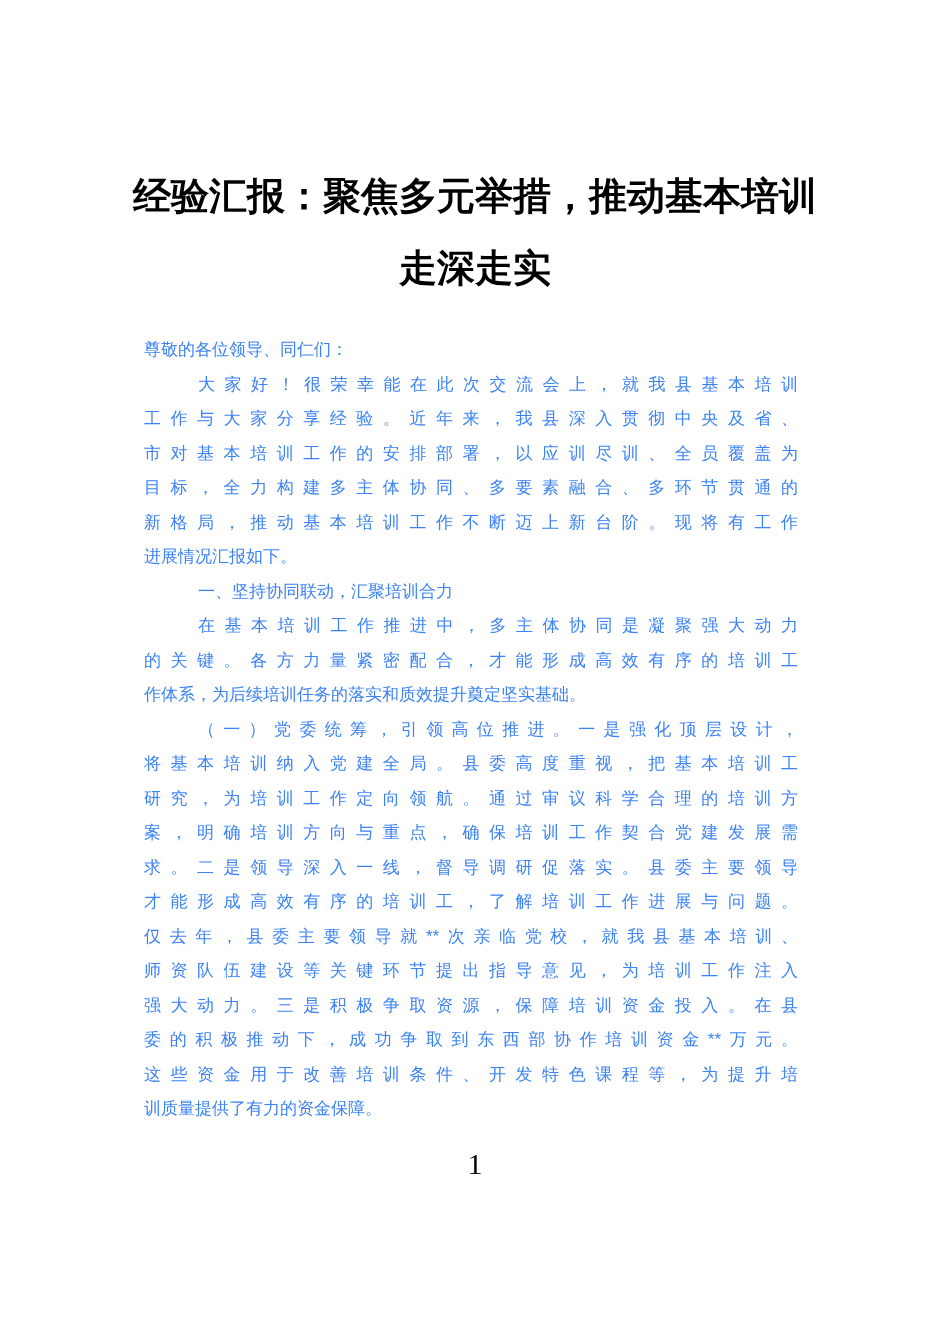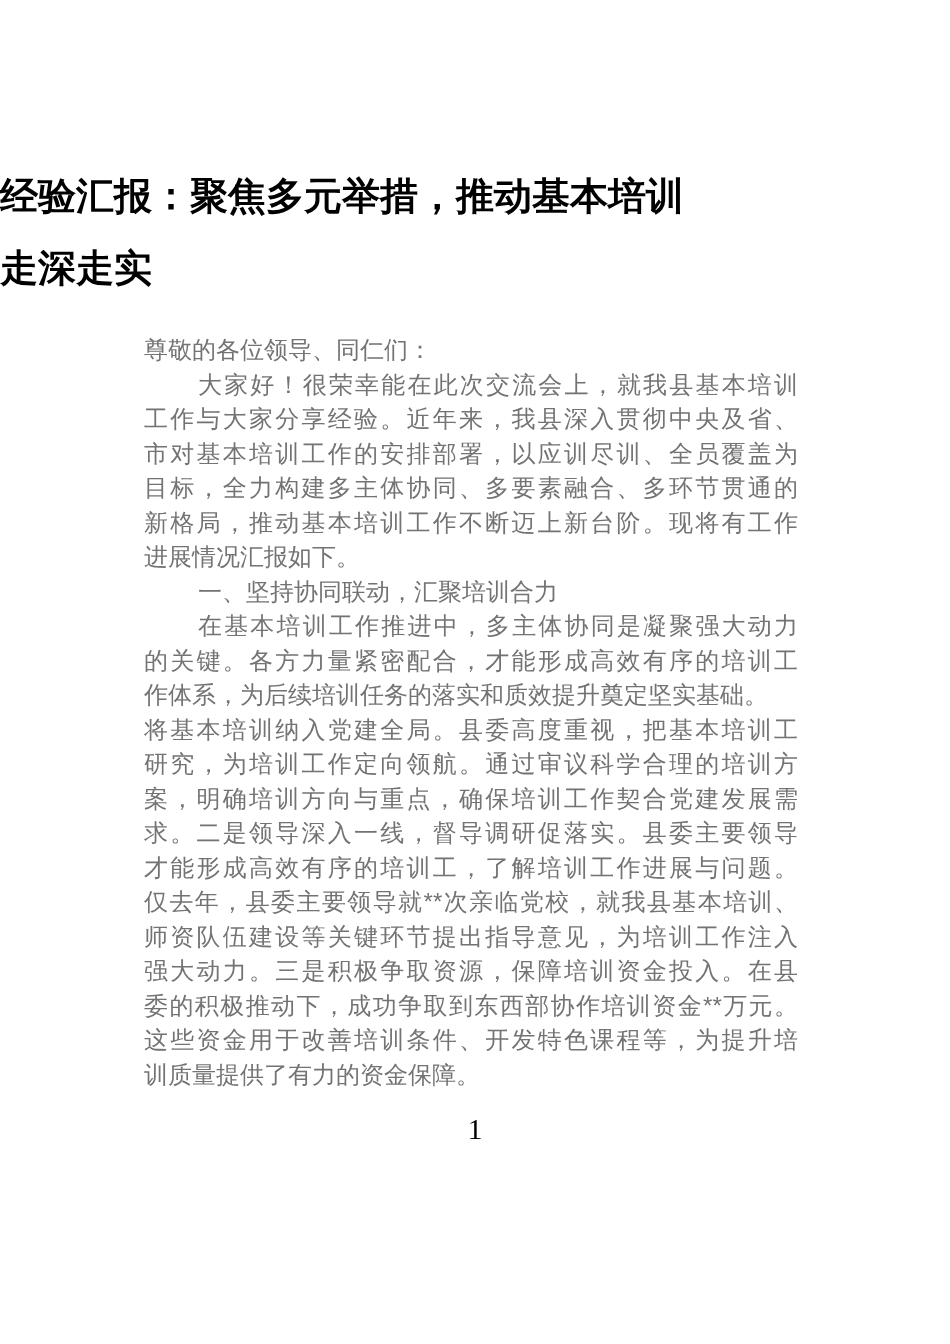--- a/index.html
+++ b/index.html
@@ -18,31 +18,32 @@
     width: 950px;
     height: 1344px;
     background: #ffffff;
     overflow: hidden;
   }
   .doc-title {
     margin: 160px 0 0 0;
     font-size: 38px;
     font-weight: 700;
     line-height: 72px;
+    text-align: center;
     color: #000000;
   }
   .title-line {
     display: block;
   }
   .doc-body {
     margin: 29px 0 0 144px;
     width: 654px;
-    font-size: 24px;
+    font-size: 17px;
     line-height: 34.5px;
-    color: #737373;
+    color: #3b82f6;
   }
   .paragraph {
     margin: 0;
     padding: 0;
   }
   .doc-line {
     white-space: nowrap;
     text-align: justify;
     text-align-last: justify;
   }
@@ -85,20 +86,21 @@
       </div>
       <div class="paragraph">
         <div class="doc-line indent para-end">一、坚持协同联动，汇聚培训合力</div>
       </div>
       <div class="paragraph">
         <div class="doc-line indent">在基本培训工作推进中，多主体协同是凝聚强大动力</div>
         <div class="doc-line">的关键。各方力量紧密配合，才能形成高效有序的培训工</div>
         <div class="doc-line para-end">作体系，为后续培训任务的落实和质效提升奠定坚实基础。</div>
       </div>
       <div class="paragraph">
+        <div class="doc-line indent">（一）党委统筹，引领高位推进。一是强化顶层设计，</div>
         <div class="doc-line">将基本培训纳入党建全局。县委高度重视，把基本培训工</div>
         <div class="doc-line">研究，为培训工作定向领航。通过审议科学合理的培训方</div>
         <div class="doc-line">案，明确培训方向与重点，确保培训工作契合党建发展需</div>
         <div class="doc-line">求。二是领导深入一线，督导调研促落实。县委主要领导</div>
         <div class="doc-line">才能形成高效有序的培训工，了解培训工作进展与问题。</div>
         <div class="doc-line">仅去年，县委主要领导就**次亲临党校，就我县基本培训、</div>
         <div class="doc-line">师资队伍建设等关键环节提出指导意见，为培训工作注入</div>
         <div class="doc-line">强大动力。三是积极争取资源，保障培训资金投入。在县</div>
         <div class="doc-line">委的积极推动下，成功争取到东西部协作培训资金**万元。</div>
         <div class="doc-line">这些资金用于改善培训条件、开发特色课程等，为提升培</div>

